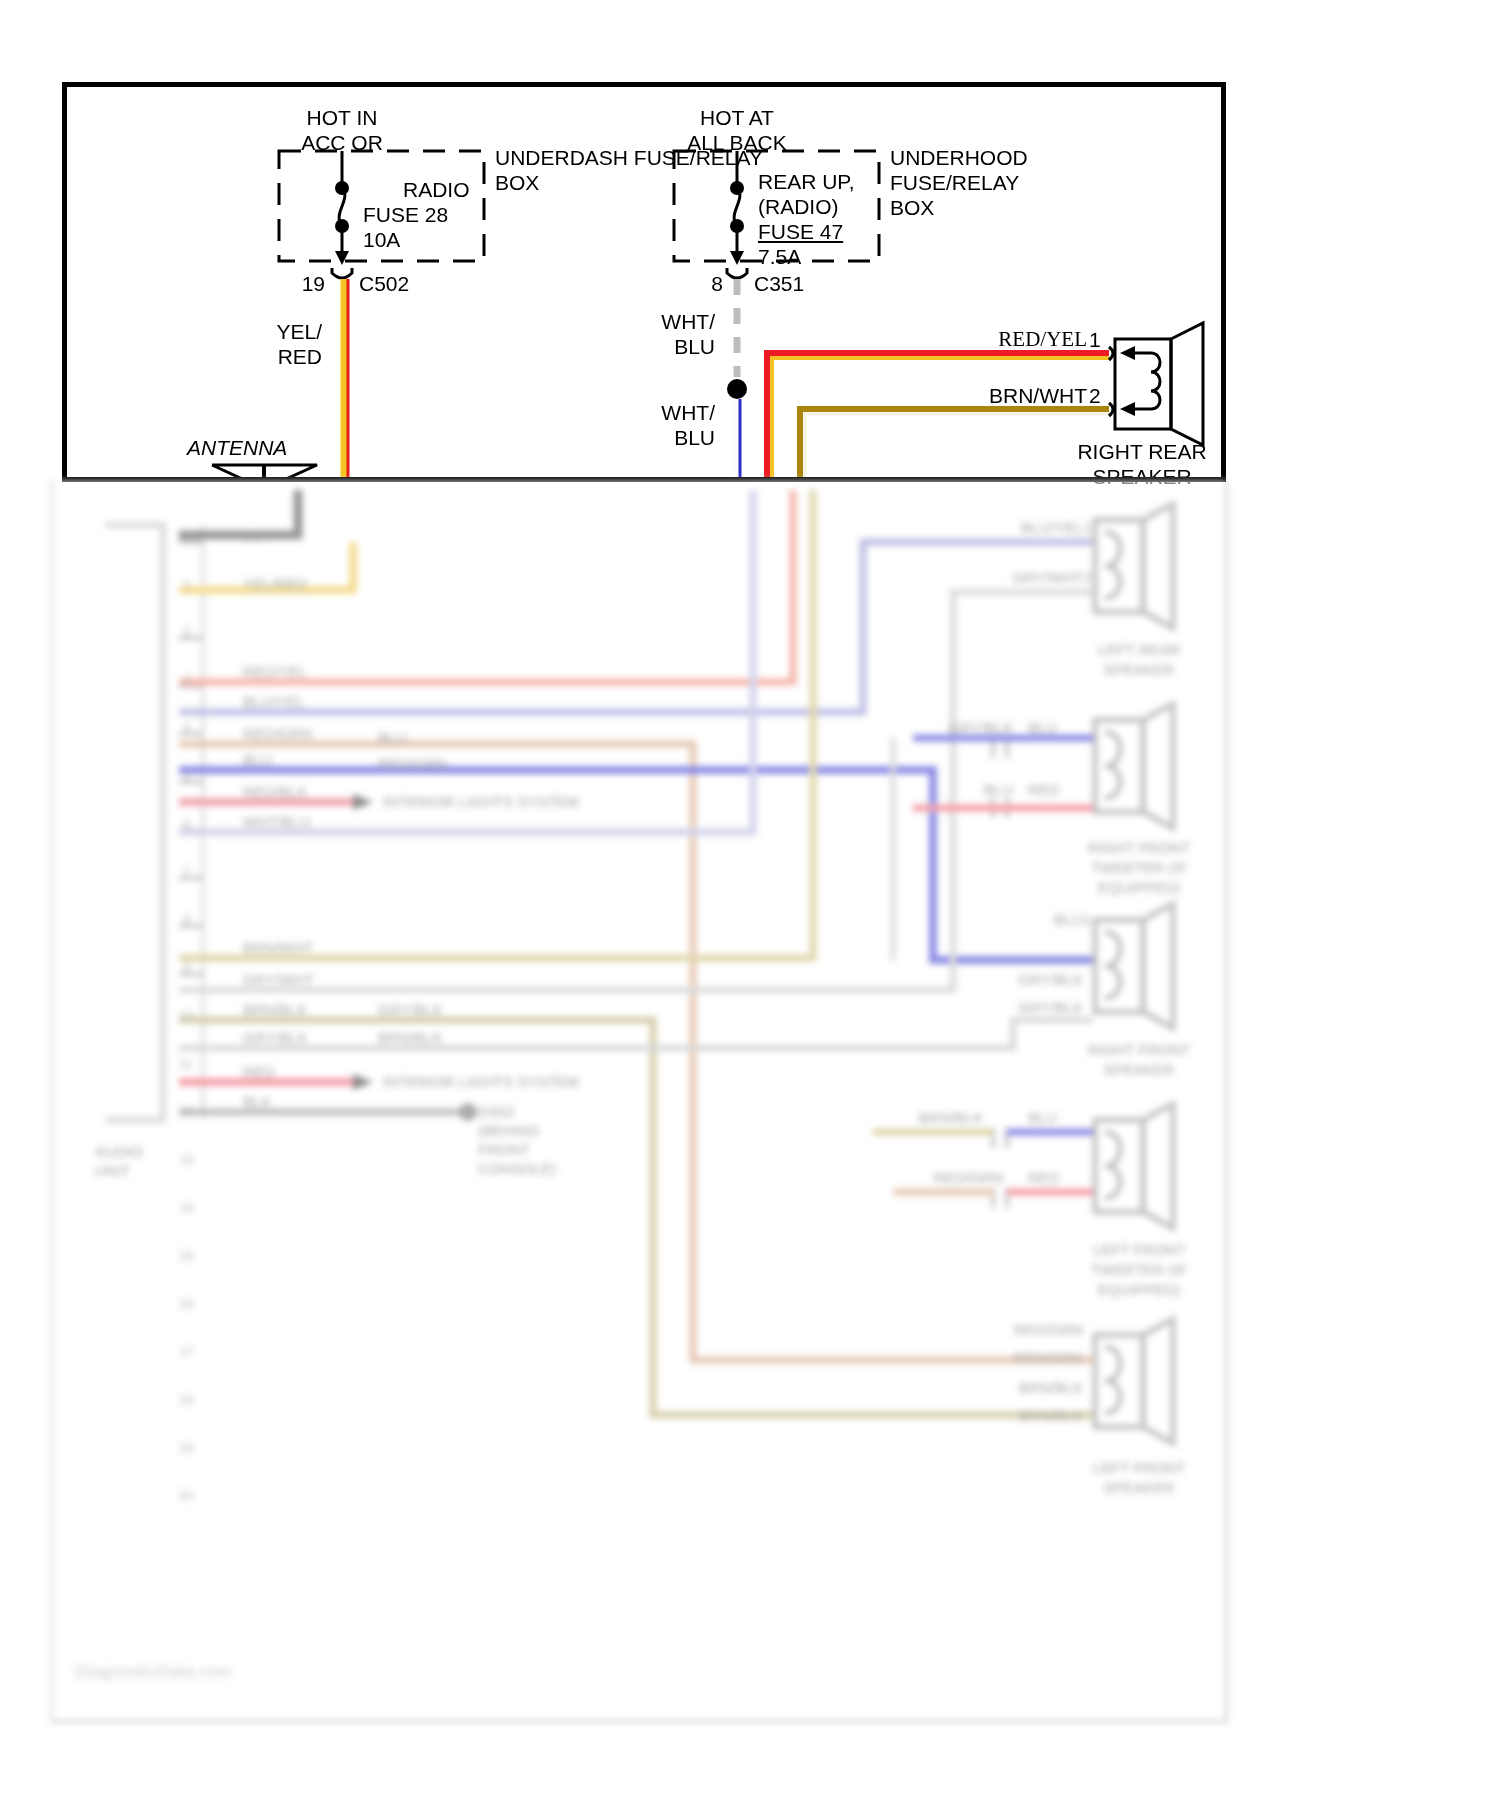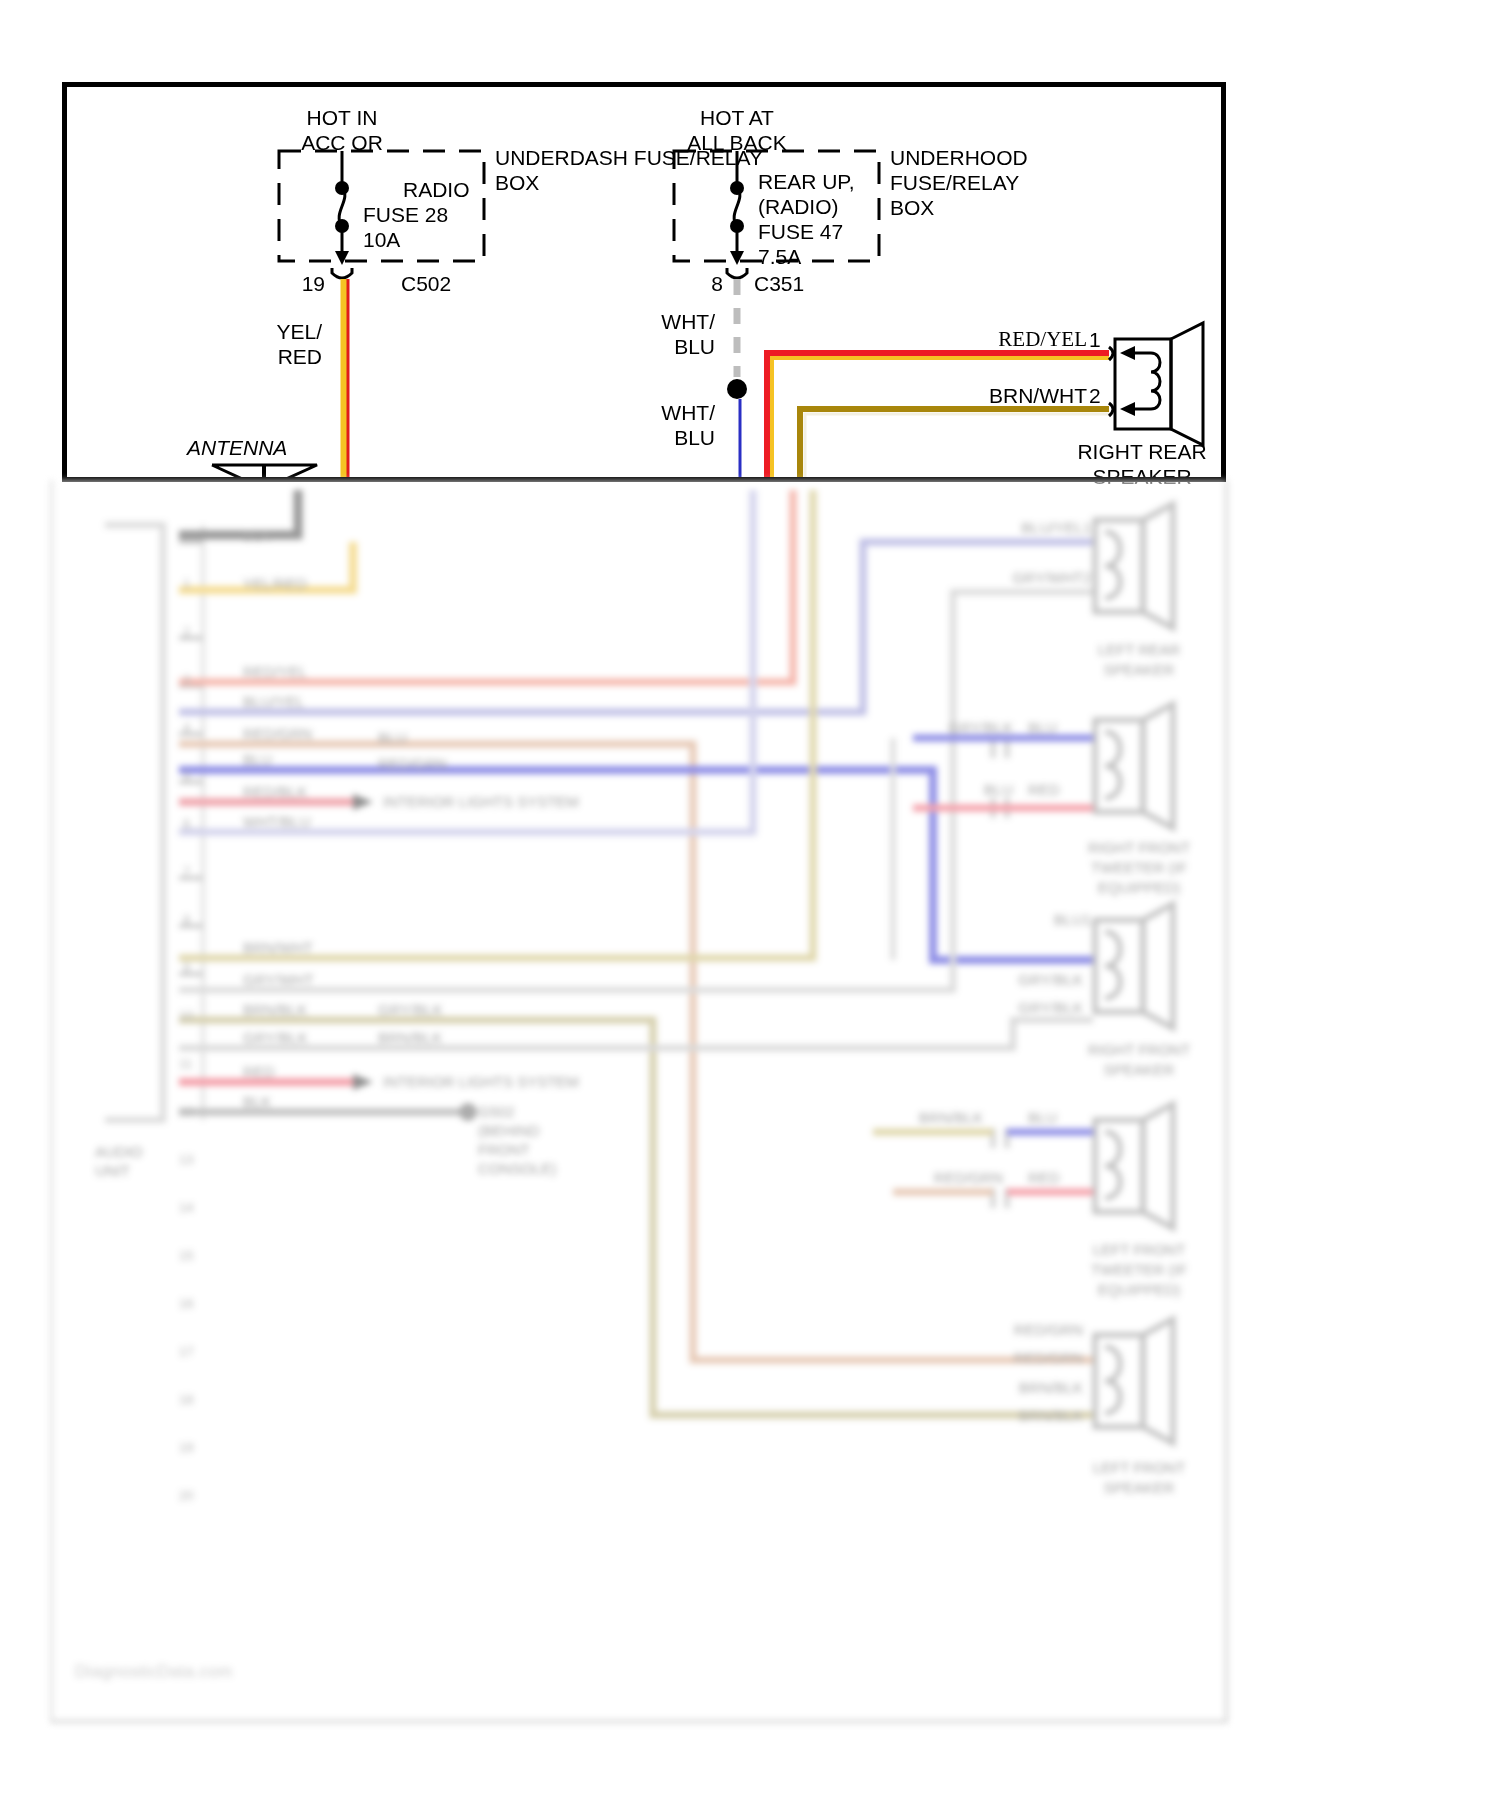--- a/index.html
+++ b/index.html
@@ -120,35 +120,35 @@
     <div class="lbl c" style="left:200px;top:43px;width:150px;">ACC OR</div>
 
     <div class="lbl" style="left:428px;top:58px;">UNDERDASH FUSE/RELAY</div>
     <div class="lbl" style="left:428px;top:83px;">BOX</div>
 
     <div class="lbl" style="left:296px;top:90px;margin-left:40px;">RADIO</div>
     <div class="lbl" style="left:296px;top:115px;">FUSE 28</div>
     <div class="lbl" style="left:296px;top:140px;">10A</div>
 
     <div class="lbl r" style="left:210px;top:184px;width:48px;">19</div>
-    <div class="lbl" style="left:292px;top:184px;margin-left:42px;">C502</div>
+    <div class="lbl" style="left:292px;top:184px;">C502</div>
 
     <div class="lbl r" style="left:150px;top:232px;width:105px;">YEL/</div>
     <div class="lbl r" style="left:150px;top:257px;width:105px;">RED</div>
 
     <div class="lbl c" style="left:595px;top:18px;width:150px;">HOT AT</div>
     <div class="lbl c" style="left:595px;top:43px;width:150px;">ALL BACK</div>
 
     <div class="lbl" style="left:823px;top:58px;">UNDERHOOD</div>
     <div class="lbl" style="left:823px;top:83px;">FUSE/RELAY</div>
     <div class="lbl" style="left:823px;top:108px;">BOX</div>
 
     <div class="lbl" style="left:691px;top:82px;">REAR UP,</div>
     <div class="lbl" style="left:691px;top:107px;">(RADIO)</div>
-    <div class="lbl" style="left:691px;top:132px;">FUSE 47</div>
+    <div class="lbl" style="left:691px;top:132px;text-decoration:underline;">FUSE 47</div>
     <div class="lbl" style="left:691px;top:157px;">7.5A</div>
 
     <div class="lbl r" style="left:608px;top:184px;width:48px;">8</div>
     <div class="lbl" style="left:687px;top:184px;">C351</div>
 
     <div class="lbl r" style="left:545px;top:222px;width:103px;">WHT/</div>
     <div class="lbl r" style="left:545px;top:247px;width:103px;">BLU</div>
 
     <div class="lbl r" style="left:545px;top:313px;width:103px;">WHT/</div>
     <div class="lbl r" style="left:545px;top:338px;width:103px;">BLU</div>

